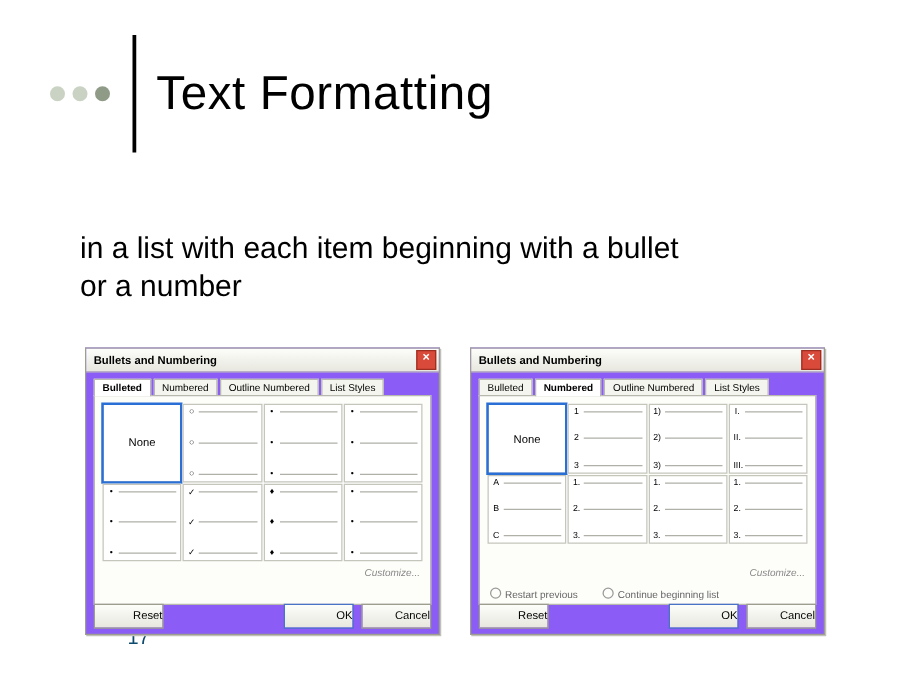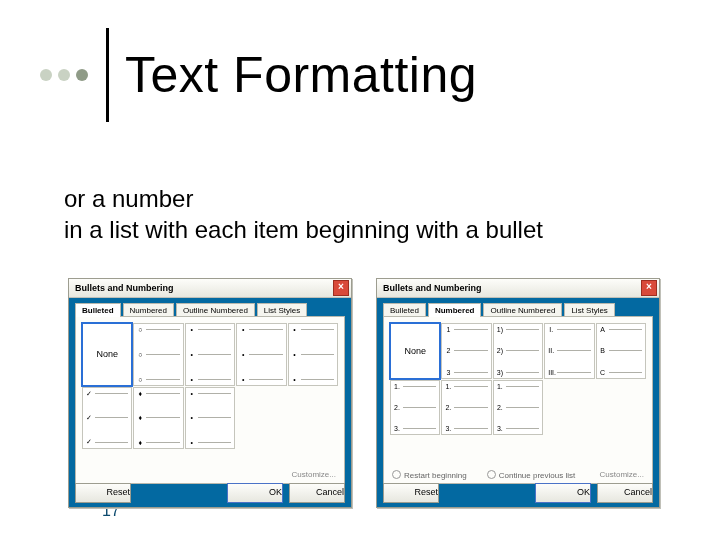--- a/index.html
+++ b/index.html
@@ -33,21 +33,21 @@
     background: #8f9b87;
   }
   .dot.light { background: #c9d2c3; }
   .rule {
     width: 3px;
     height: 94px;
     background: #000;
     margin-right: 16px;
   }
   .title {
-    font-size: 50px;
+    font-size: 38px;
     font-weight: 400;
     letter-spacing: 0.5px;
     text-align: center;
   }
   
   .body-text {
     position: absolute;
     top: 152px;
     left: 40px;
     right: 40px;
@@ -67,21 +67,21 @@
   .dialogs {
     position: absolute;
     top: 278px;
     left: 68px;
     display: flex;
     gap: 24px;
   }
   .dialog {
     width: 282px;
     height: 228px;
-    background: #0369a1;
+    background: #8b5cf6;
     border: 1px solid #9d9d90;
     box-shadow: 1px 1px 0 #c0c0b8;
     font-size: 9px;
     position: relative;
   }
   .titlebar {
     height: 18px;
     background: linear-gradient(#fdfdfa, #e7e7df);
     border-bottom: 1px solid #c0c0b8;
     display: flex;
@@ -124,21 +124,21 @@
   .tabpanel {
     margin: 0 6px 0 6px;
     border: 1px solid #b8b8ae;
     background: #fdfdfa;
     height: 154px;
     padding: 6px;
     position: relative;
   }
   .grid {
     display: grid;
-    grid-template-columns: repeat(5, 1fr);
+    grid-template-columns: repeat(4, 1fr);
     grid-template-rows: repeat(2, 1fr);
     gap: 1px;
     height: 126px;
   }
   .tile {
     border: 1px solid #c5c5bc;
     background: #fff;
     padding: 2px 3px;
     display: flex;
     flex-direction: column;
@@ -153,23 +153,24 @@
   .tile .none {
     margin: auto;
     font-size: 9px;
   }
   .row { display: flex; align-items: center; gap: 3px; }
   .mk { width: 6px; display: inline-block; text-align: center; }
   .line { flex: 1; height: 1px; background: #b0b0a8; }
   .customize {
     position: absolute;
     right: 8px;
-    bottom: 4px;
+    bottom: 20px;
     font-size: 8px;
     color: #888;
+    font-style: italic;
   }
   .radio-row {
     position: absolute;
     left: 8px;
     bottom: 3px;
     display: flex;
     gap: 20px;
     font-size: 8px;
     color: #666;
   }
@@ -210,22 +211,22 @@
     <div class="dot light"></div>
     <div class="dot light"></div>
     <div class="dot"></div>
   </div>
   <div class="rule"></div>
   <div class="title">Text Formatting</div>
 </div>
 
 <div class="body-text">
   <br>
+  <span class="indent">in a list with each item beginning with a bullet</span>
   <span class="indent">or a number</span>
-  <span class="indent">in a list with each item beginning with a bullet</span>
 </div>
 
 <div class="slide-num">17</div>
 
 <div class="dialogs">
 
   <div class="dialog">
     <div class="titlebar">
       <span>Bullets and Numbering</span>
       <div class="close-x">×</div>
@@ -460,22 +461,22 @@
               <span class="mk">2.</span>
               <span class="line"></span>
             </div>
             <div class="row">
               <span class="mk">3.</span>
               <span class="line"></span>
             </div>
           </div>
         </div>
       <div class="radio-row">
-        <span class="r">Restart beginning</span>
-        <span class="r">Continue previous list</span>
+        <span class="r">Restart previous</span>
+        <span class="r">Continue beginning list</span>
       </div>
       <div class="customize">Customize...</div>
     </div>
     <div class="btnrow">
       <div class="btn">Reset</div>
       <div class="spacer"></div>
       <div class="btn primary">OK</div>
       <div style="width:6px"></div>
       <div class="btn">Cancel</div>
     </div>

